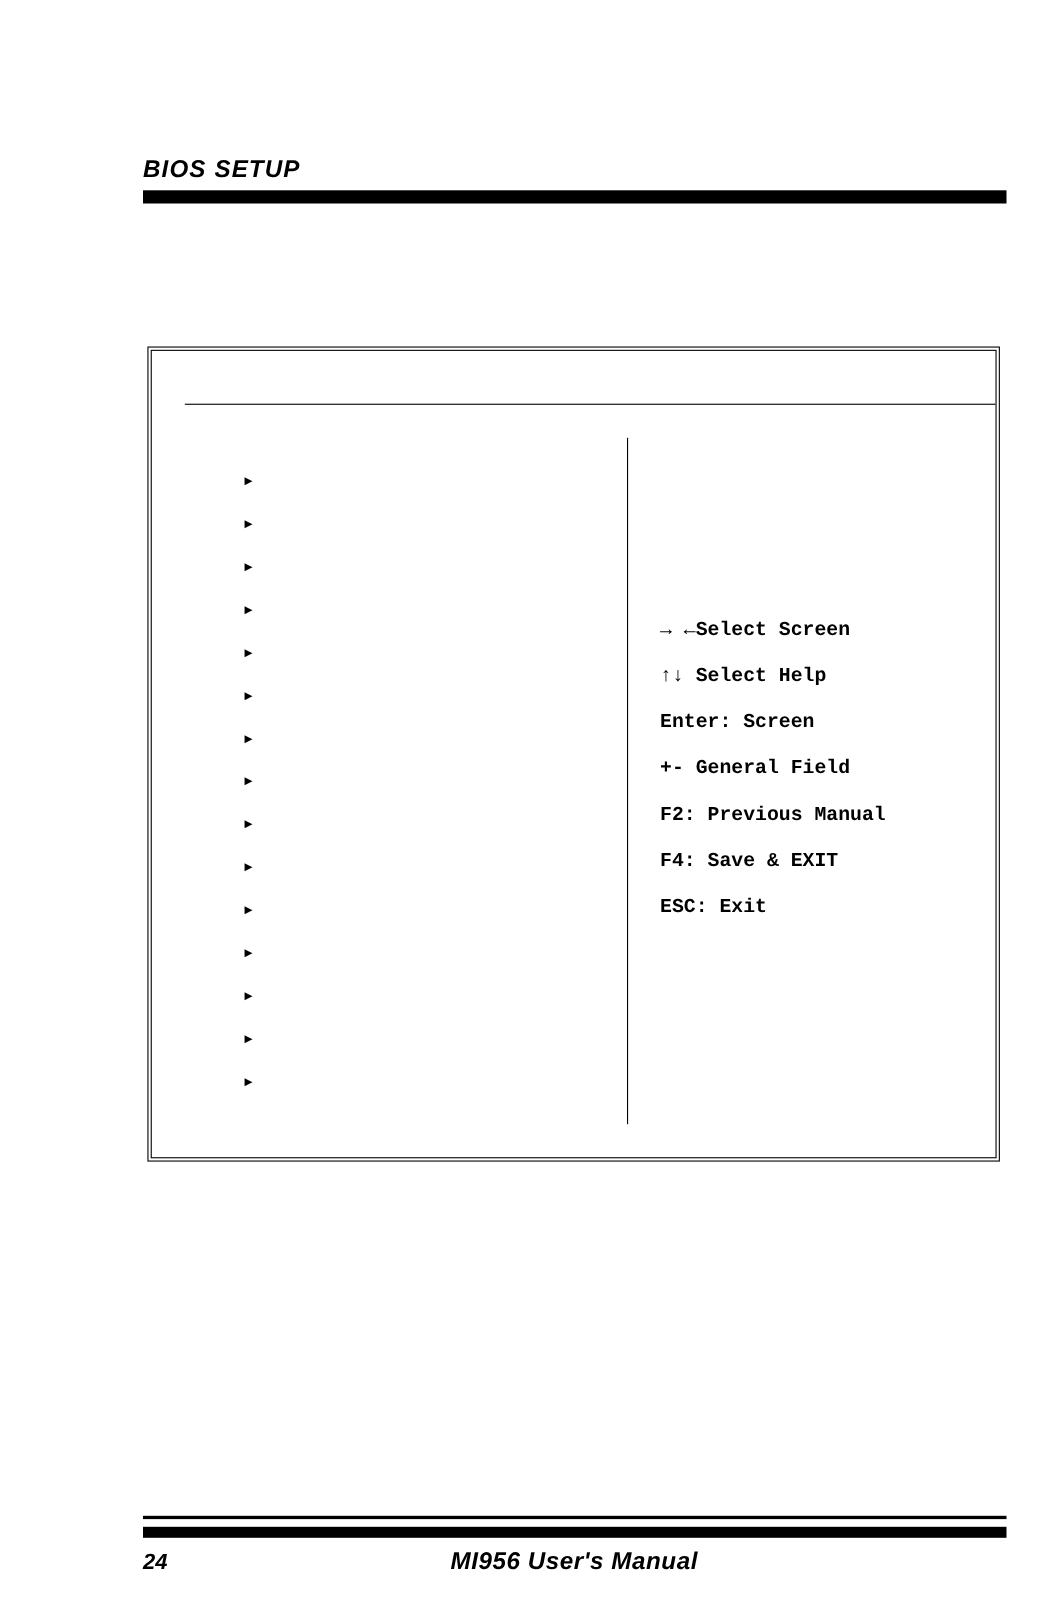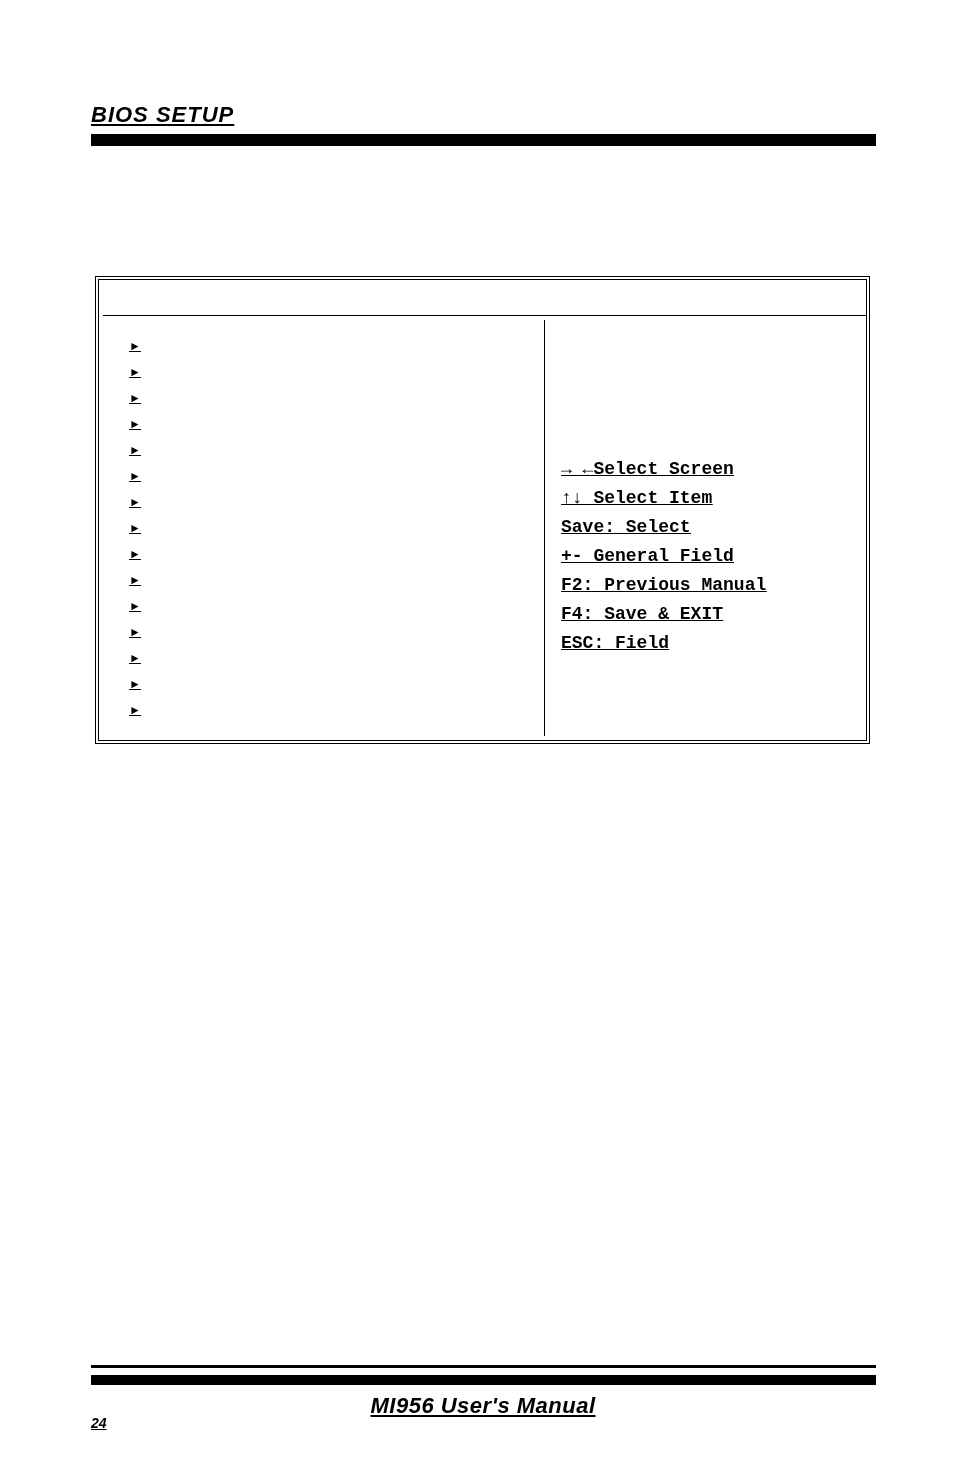--- a/index.html
+++ b/index.html
@@ -1,19 +1,18 @@
 <!DOCTYPE html>
 <html><head>
   <meta charset="utf-8">
   <style>
     * {
-      margin: 2px;
+      margin: 15px;
       padding: 0;
       box-sizing: border-box;
-      text-decoration: underline;
     }
     body {
       width: 954px;
       height: 1475px;
       background: #fff;
       font-family: Arial, Helvetica, sans-serif;
       position: relative;
     }
     .header-title {
       position: absolute;
@@ -71,25 +70,25 @@
       font-size: 12px;
       line-height: 24px;
       height: 24px;
       color: #000;
     }
     .spacer-top {
       height: 120px;
     }
     .page-number {
       position: absolute;
-      bottom: 46px;
+      bottom: 58px;
       left: 85px;
       font-weight: bold;
       font-style: italic;
-      font-size: 14px;
+      font-size: 20px;
     }
     .manual-title {
       position: absolute;
       bottom: 58px;
       left: 50%;
       transform: translateX(-50%);
       font-weight: bold;
       font-style: italic;
       font-size: 22px;
       letter-spacing: 0.5px;
@@ -134,26 +133,26 @@
         <span class="triangle">►</span>
         <span class="triangle">►</span>
         <span class="triangle">►</span>
         <span class="triangle">►</span>
         <span class="triangle">►</span>
         <span class="triangle">►</span>
       </div>
       <div class="right-col">
         <div class="spacer-top"></div>
         <div>→ ←Select Screen</div>
-        <div>↑↓ Select Item</div>
-        <div>Save: Select</div>
+        <div>↑↓ Select Help</div>
+        <div>Enter: Screen</div>
         <div>+-  General Field</div>
         <div>F2: Previous Manual</div>
         <div>F4: Save &amp; EXIT</div>
-        <div>ESC: Field</div>
+        <div>ESC: Exit</div>
         <div style="height:16px;"></div>
       </div>
     </div>
   </div>
 </div>
 
 <div class="footer-topline"></div>
 <div class="footer-bar"></div>
 <div class="page-number">24</div>
 <div class="manual-title">MI956 User's Manual</div>

